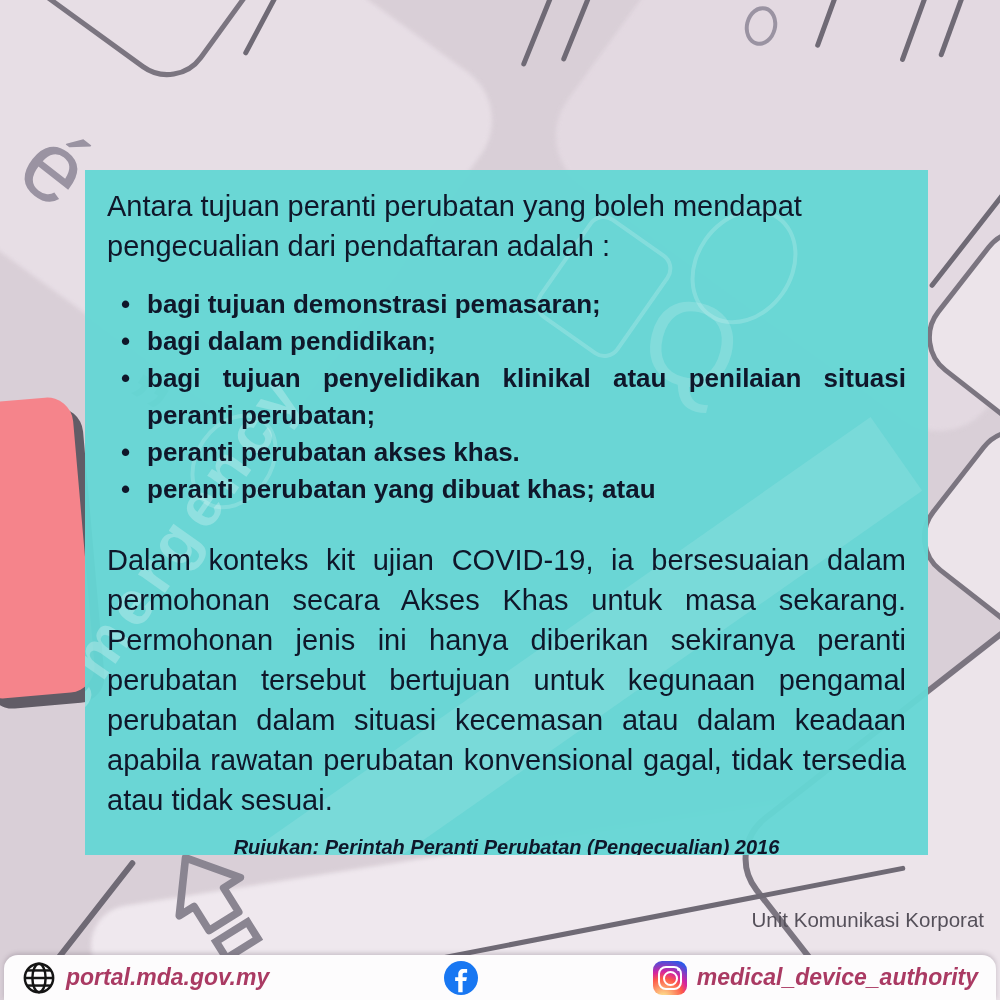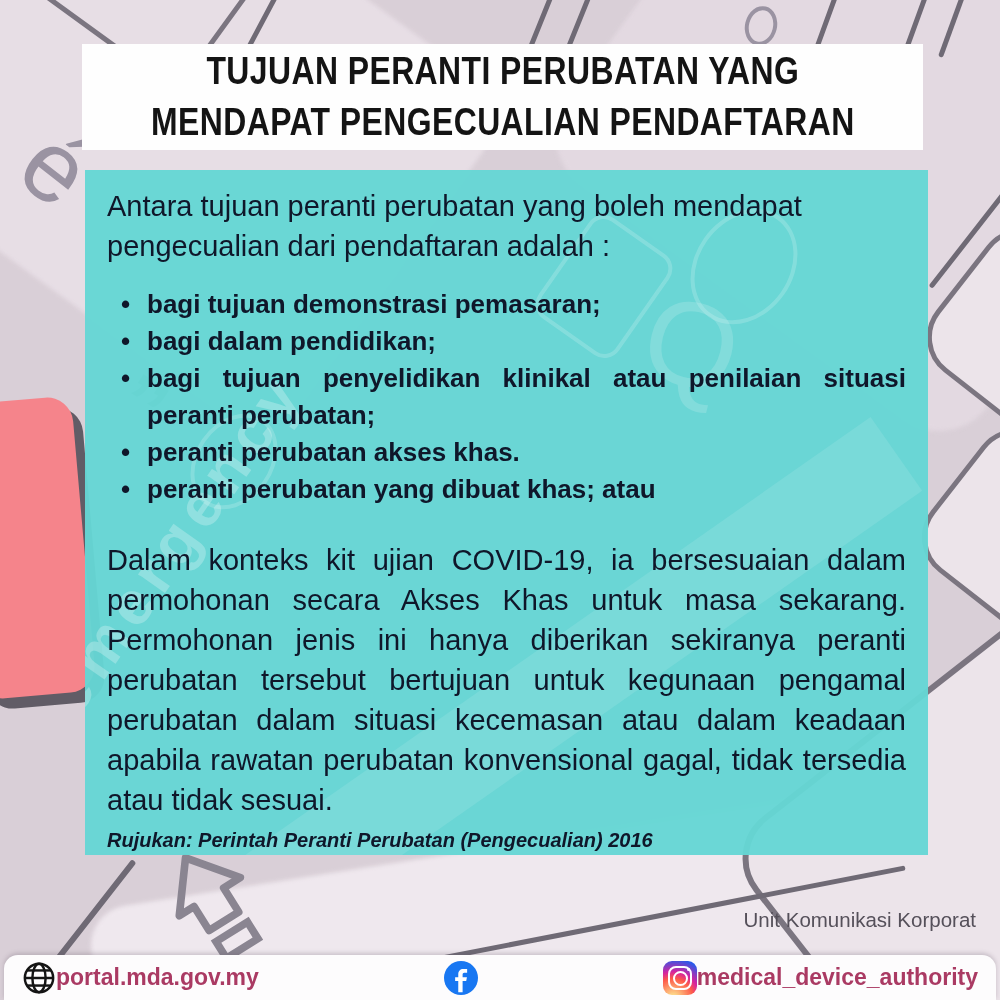--- a/index.html
+++ b/index.html
@@ -21,36 +21,36 @@
 
   
   .teal-box{position:absolute;left:85px;top:170px;width:843px;height:685px;background:rgba(101,214,212,0.96);
     z-index:5;overflow:hidden;}
   .teal-inner{position:relative;z-index:3;padding:16px 22px 0 22px;color:#0f172a;}
   .intro{font-size:29px;line-height:40px;}
   .bullets{margin:20px 0 0 8px;padding:0;list-style:none;}
   .bullets li{font-size:26px;font-weight:bold;line-height:37px;padding-left:32px;position:relative;text-align:justify;}
   .bullets li::before{content:"\2022";position:absolute;left:6px;}
   .para{margin-top:32px;font-size:29px;line-height:40px;text-align:justify;}
-  .reference{margin-top:9px;font-size:20px;font-weight:bold;font-style:italic;text-align:left;}
+  .reference{margin-top:16px;font-size:20px;font-weight:bold;font-style:italic;text-align:center;}
   .wm{position:absolute;z-index:1;pointer-events:none;}
   .wm-text{font-size:62px;font-weight:bold;letter-spacing:8px;color:rgba(255,255,255,0.26);
     transform:rotate(-55deg);transform-origin:left center;}
   .wm-q{font-size:120px;color:rgba(255,255,255,0.16);transform:rotate(14deg);}
   .wm-band{background:rgba(255,255,255,0.10);transform:rotate(-35deg);}
   .wm-outline{border:4px solid rgba(255,255,255,0.18);border-radius:18px;transform:rotate(35deg);}
 
   
-  .credit{position:absolute;right:24px;top:908px;z-index:6;font-size:20.5px;color:#55505a;text-align:right;}
+  .credit{position:absolute;right:16px;top:908px;z-index:6;font-size:20.5px;color:#55505a;text-align:right;}
 
   
   .footer{position:absolute;left:4px;right:4px;bottom:0;height:45px;background:#fdfcfd;z-index:10;
     border-radius:14px 14px 0 0;display:flex;align-items:center;justify-content:space-between;padding:0 18px;
     box-shadow:0 -2px 4px rgba(90,80,95,0.25);}
-  .f-group{display:flex;align-items:center;}
+  .f-group{display:flex;align-items:center;gap:10px;font-style:italic;}
   .f-label{font-size:23px;font-weight:bold;color:#aa3a63;white-space:nowrap;}
   .fb-icon{width:34px;height:34px;border-radius:50%;background:#1877f2;display:flex;align-items:center;justify-content:center;}
   .ig-icon{width:34px;height:34px;border-radius:9px;position:relative;
     background:radial-gradient(circle at 30% 110%, #fdf497 0%, #fd5949 45%, #d6249f 60%, #285AEB 90%);}
   .ig-icon .frame{position:absolute;inset:5px;border:2.5px solid #fff;border-radius:8px;}
   .ig-icon .lens{position:absolute;left:50%;top:50%;width:11px;height:11px;margin:-7px 0 0 -7px;border:2.5px solid #fff;border-radius:50%;}
   .ig-icon .dot{position:absolute;right:7px;top:7px;width:3px;height:3px;background:#fff;border-radius:50%;}
 </style>
 </head>
 <body>
@@ -81,24 +81,20 @@
   <div class="bg key-fill" style="left:930px;top:470px;width:240px;height:160px;transform:rotate(38deg);border-width:5px;"></div>
   <div class="bg key-fill" style="left:770px;top:680px;width:430px;height:300px;transform:rotate(-38deg);border-width:6px;border-radius:54px;"></div>
 
   <div class="bg key-line" style="left:85px;top:845px;width:6px;height:150px;transform:rotate(38deg);"></div>
   <svg class="bg" style="left:160px;top:845px;transform:rotate(-32deg);" width="110" height="120" viewBox="0 0 90 110">
     <path d="M45 4 L78 46 L60 46 L60 72 L28 72 L28 46 L12 46 Z" fill="none" stroke="#8a8591" stroke-width="7" stroke-linejoin="round"></path>
     <rect x="28" y="84" width="34" height="18" fill="none" stroke="#8a8591" stroke-width="7"></rect>
   </svg>
   <div class="bg key-line" style="left:390px;top:915px;width:520px;height:5px;transform:rotate(-11deg);"></div>
 
-  <div class="title-box">
-    <span class="title-line">TUJUAN PERANTI PERUBATAN YANG</span>
-    <span class="title-line">MENDAPAT PENGECUALIAN PENDAFTARAN</span>
-  </div>
 
   <div class="teal-box">
 
     <div class="wm wm-band" style="left:-80px;top:520px;width:980px;height:90px;"></div>
     <div class="wm wm-outline" style="left:470px;top:55px;width:90px;height:115px;"></div>
     <div class="wm wm-outline" style="left:610px;top:35px;width:90px;height:115px;border-radius:50%;"></div>
     <div class="wm wm-outline" style="left:110px;top:240px;width:70px;height:95px;border-radius:50%;"></div>
     <div class="wm wm-q" style="left:560px;top:105px;">Q</div>
     <div class="wm wm-text" style="left:-25px;top:500px;">emergency</div>
 

